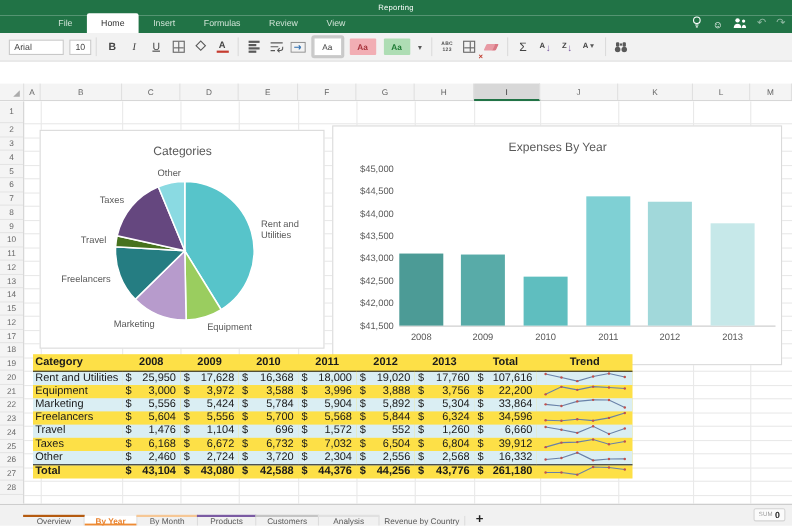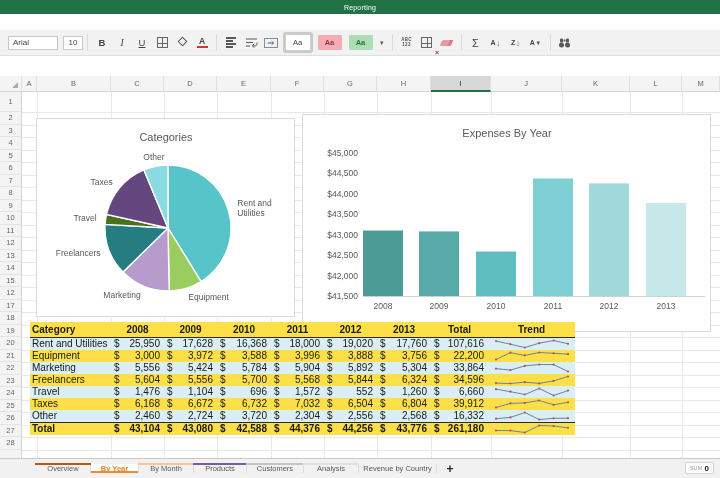--- a/index.html
+++ b/index.html
@@ -92,21 +92,21 @@
   .datatable th.h-cat{text-align:left;padding-left:2px}
   .datatable td{height:12px;padding:0;line-height:12px}
   .datatable td.cat{padding-left:2px}
   .acct{display:flex;justify-content:space-between;padding:0 4px 0 3px}
   tr.stripe td{background:#DAEEF3}
   tr.trow-total td{font-weight:bold;border-top:1px solid #2b2b2b}
   td.trend{text-align:center}
   td.trend svg{vertical-align:middle}
   
   .tabsbar{position:absolute;bottom:0;left:0;right:0;height:20px;background:#F1F1F1;
-           border-top:1px solid #C9C9C9;display:flex;align-items:center;padding-left:36px;
+           border-top:1px solid #C9C9C9;display:flex;align-items:flex-end;padding-left:22px;
            font-size:7.5px;color:#595959;box-sizing:border-box}
   .stab{position:relative;display:flex;align-items:center;justify-content:center;
         border-right:1px solid #DCDCDC;box-sizing:border-box}
   .stab .accent{position:absolute;top:-1px;left:-1px;right:-1px;height:2px}
   .stab.active{background:#fff;color:#E9822E;font-weight:bold}
   .stab.active::after{content:"";position:absolute;bottom:0;left:0;right:0;height:2.5px;background:#EE8B33}
   .stab-add{width:26px;display:flex;align-items:center;justify-content:center;font-size:12px;
             color:#222;font-weight:bold}
   .sumbadge{position:absolute;right:6px;bottom:4px;background:#FBFBFB;border:1px solid #D4D4D4;
             border-radius:2px;height:12px;display:flex;align-items:center;gap:2px;padding:0 4px;box-sizing:border-box}
@@ -115,20 +115,28 @@
 </style>
 </head>
 <body>
 
 <div class="screen">
 
   <div class="titlebar">
     <span>Reporting</span>
   </div>
 
+  <div class="ribbonrow" id="ribbon-tabs">
+      <div class="rtab">File</div>
+      <div class="rtab active">Home</div>
+      <div class="rtab">Insert</div>
+      <div class="rtab">Formulas</div>
+      <div class="rtab">Review</div>
+      <div class="rtab">View</div>
+    </div>
   <div class="ribbon-icons">
     <span>
       <svg width="11" height="12">
           <circle cx="5.5" cy="4.5" r="3" fill="none" stroke="#fff" stroke-width="1"></circle>
           <path d="M4 8.7h3M4.6 10.4h1.8" stroke="#fff" stroke-width="1" fill="none"></path>
         </svg>
     </span>
     <span class="smiley">☺</span>
     <span>
       <svg width="13" height="11">

